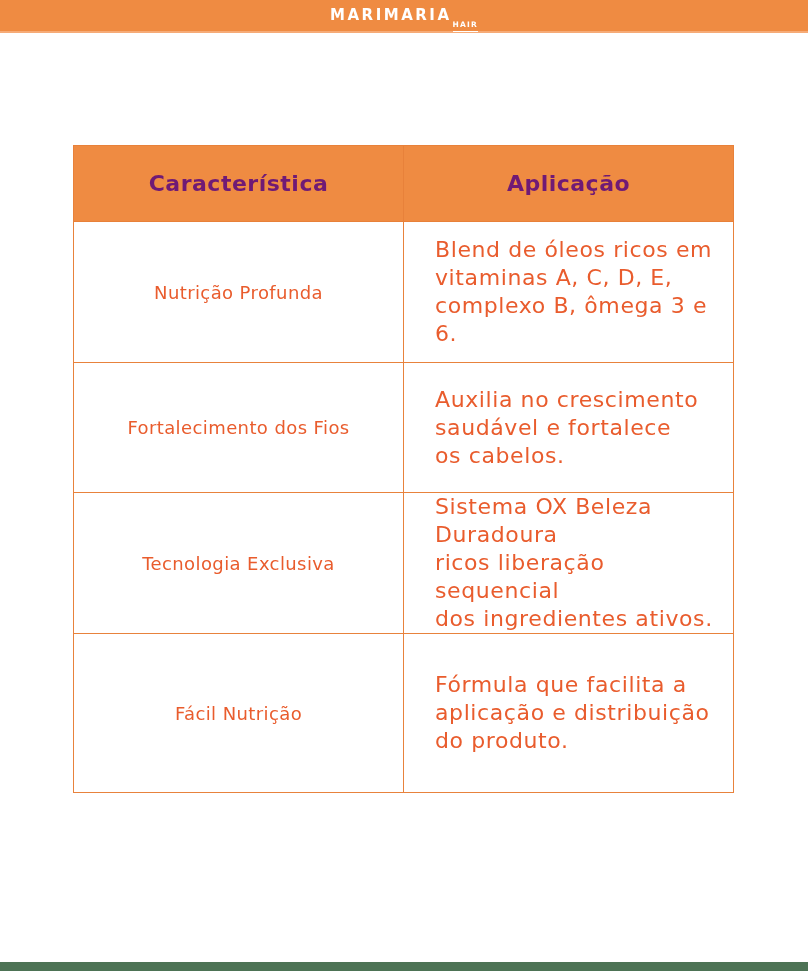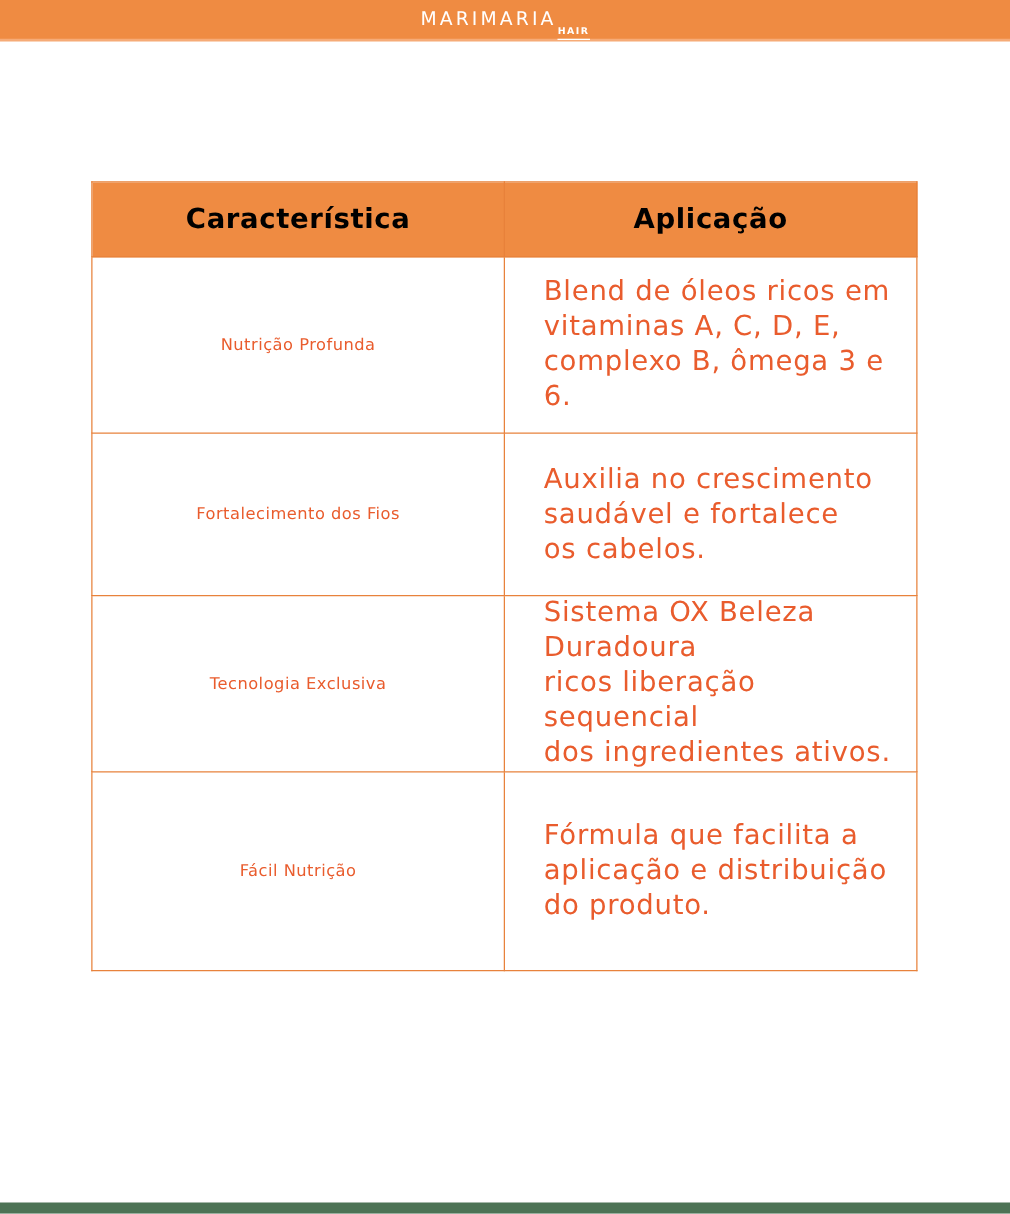--- a/index.html
+++ b/index.html
@@ -15,21 +15,21 @@
     height: 33px;
     background: #ef8b42;
     border-bottom: 2px solid #f6ab77;
     display: flex;
     align-items: center;
     justify-content: center;
   }
   .logo { display: flex; align-items: flex-start; }
   .logo-main {
     color: #ffffff;
-    font-weight: normal;
+    font-weight: bold;
     font-size: 15px;
     letter-spacing: 2.5px;
     line-height: 1;
   }
   .logo-sub {
     color: #ffffff;
     font-weight: bold;
     font-size: 7.5px;
     letter-spacing: 1.2px;
     line-height: 1;
@@ -42,39 +42,39 @@
   table.features-table {
     position: absolute;
     left: 73px;
     top: 145px;
     width: 661px;
     border-collapse: collapse;
     table-layout: fixed;
   }
   .features-table th {
     width: 330px;
-    height: 60px;
+    height: 76px;
     background: #ef8b42;
-    color: #000000;
+    color: #701a75;
     font-size: 22px;
     font-weight: bold;
     letter-spacing: 0.5px;
     text-align: center;
     vertical-align: middle;
     border: 1px solid #e8813a;
   }
   .features-table td {
     border: 1px solid #e8823c;
     color: #e95c2d;
     vertical-align: middle;
     background: #ffffff;
   }
   td.feature-cell {
     text-align: center;
-    font-size: 13px;
+    font-size: 18px;
     letter-spacing: 0.4px;
   }
   td.benefit-cell {
     text-align: left;
     font-size: 22px;
     letter-spacing: 0.6px;
     line-height: 28px;
     padding-left: 31px;
     padding-right: 8px;
     white-space: pre-line;

